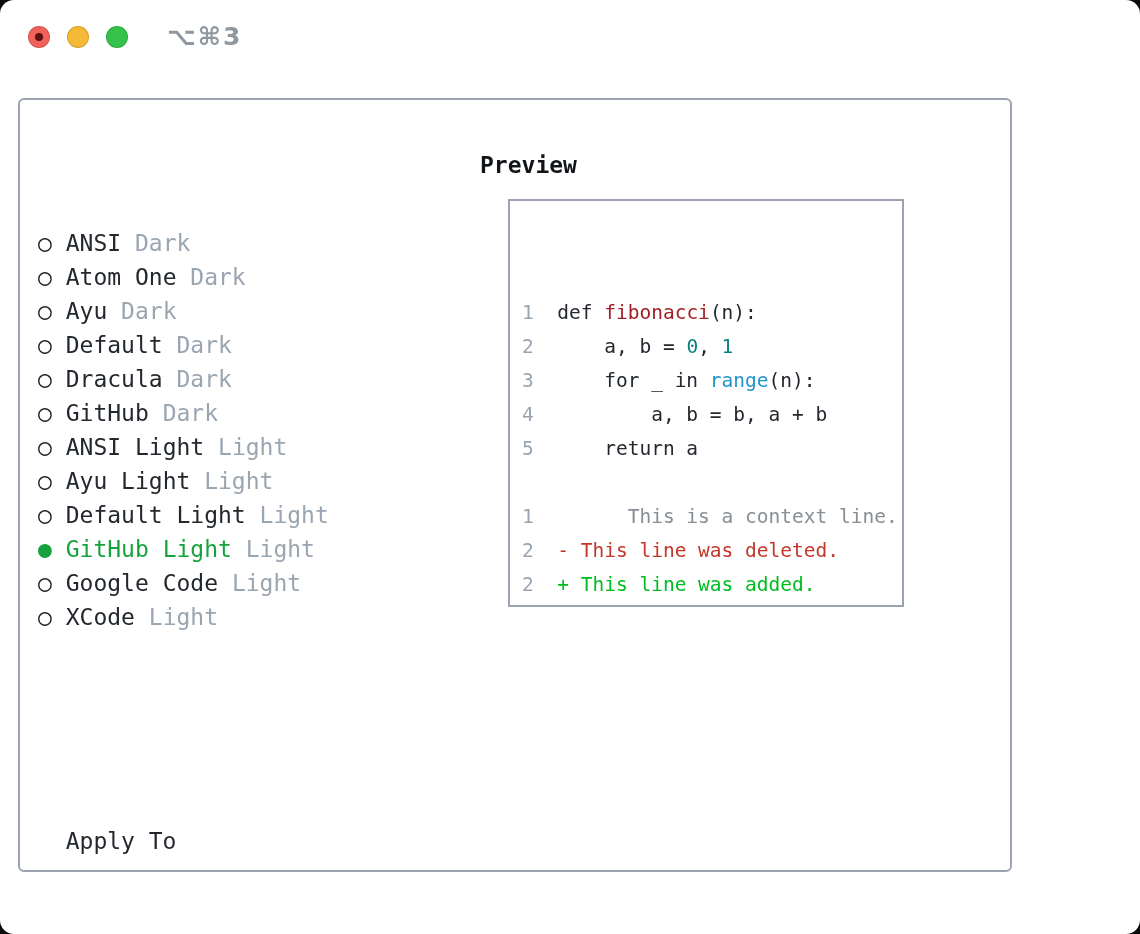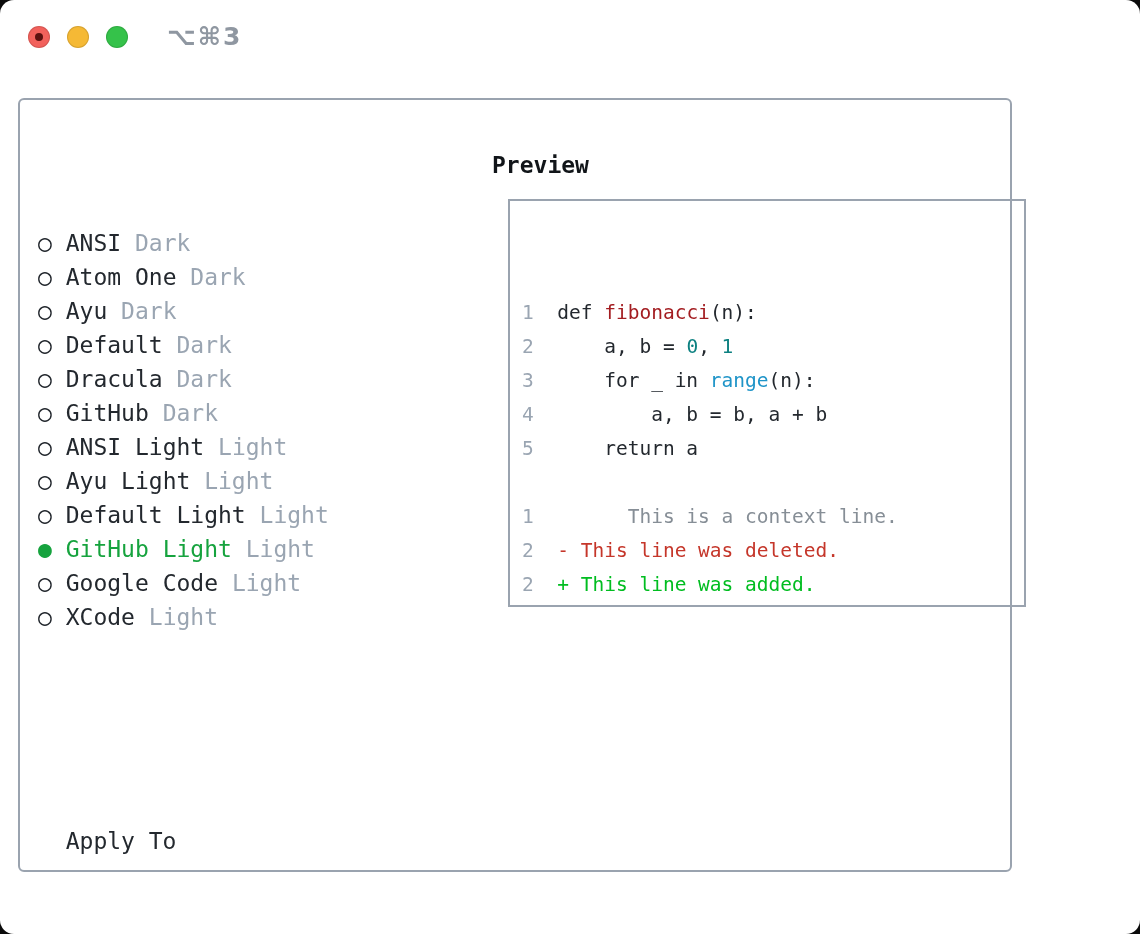--- a/index.html
+++ b/index.html
@@ -28,24 +28,24 @@
     border:2px solid #9aa3af;border-radius:6px;background:#fff;box-sizing:border-box;
   }
   .left-col{
     position:absolute;left:18px;top:48px;
     font-size:23px;white-space:pre;
   }
   .row{height:34px;line-height:34px;white-space:pre;}
   .bold{font-weight:bold;}
   .indent-2{padding-left:2ch;}
   .preview-header{
-    position:absolute;left:472px;top:48px;font-size:23px;
+    position:absolute;left:460px;top:48px;font-size:23px;
   }
   .preview-box{
-    position:absolute;left:488px;top:99px;width:518px;height:408px;
+    position:absolute;left:488px;top:99px;width:396px;height:408px;
     border:2px solid #9aa3af;box-sizing:border-box;
     padding:15px 0 0 12px;
     font-size:19.5px;white-space:pre;overflow:hidden;
   }
 </style>
 </head>
 <body>
 
 <div class="window">
 

